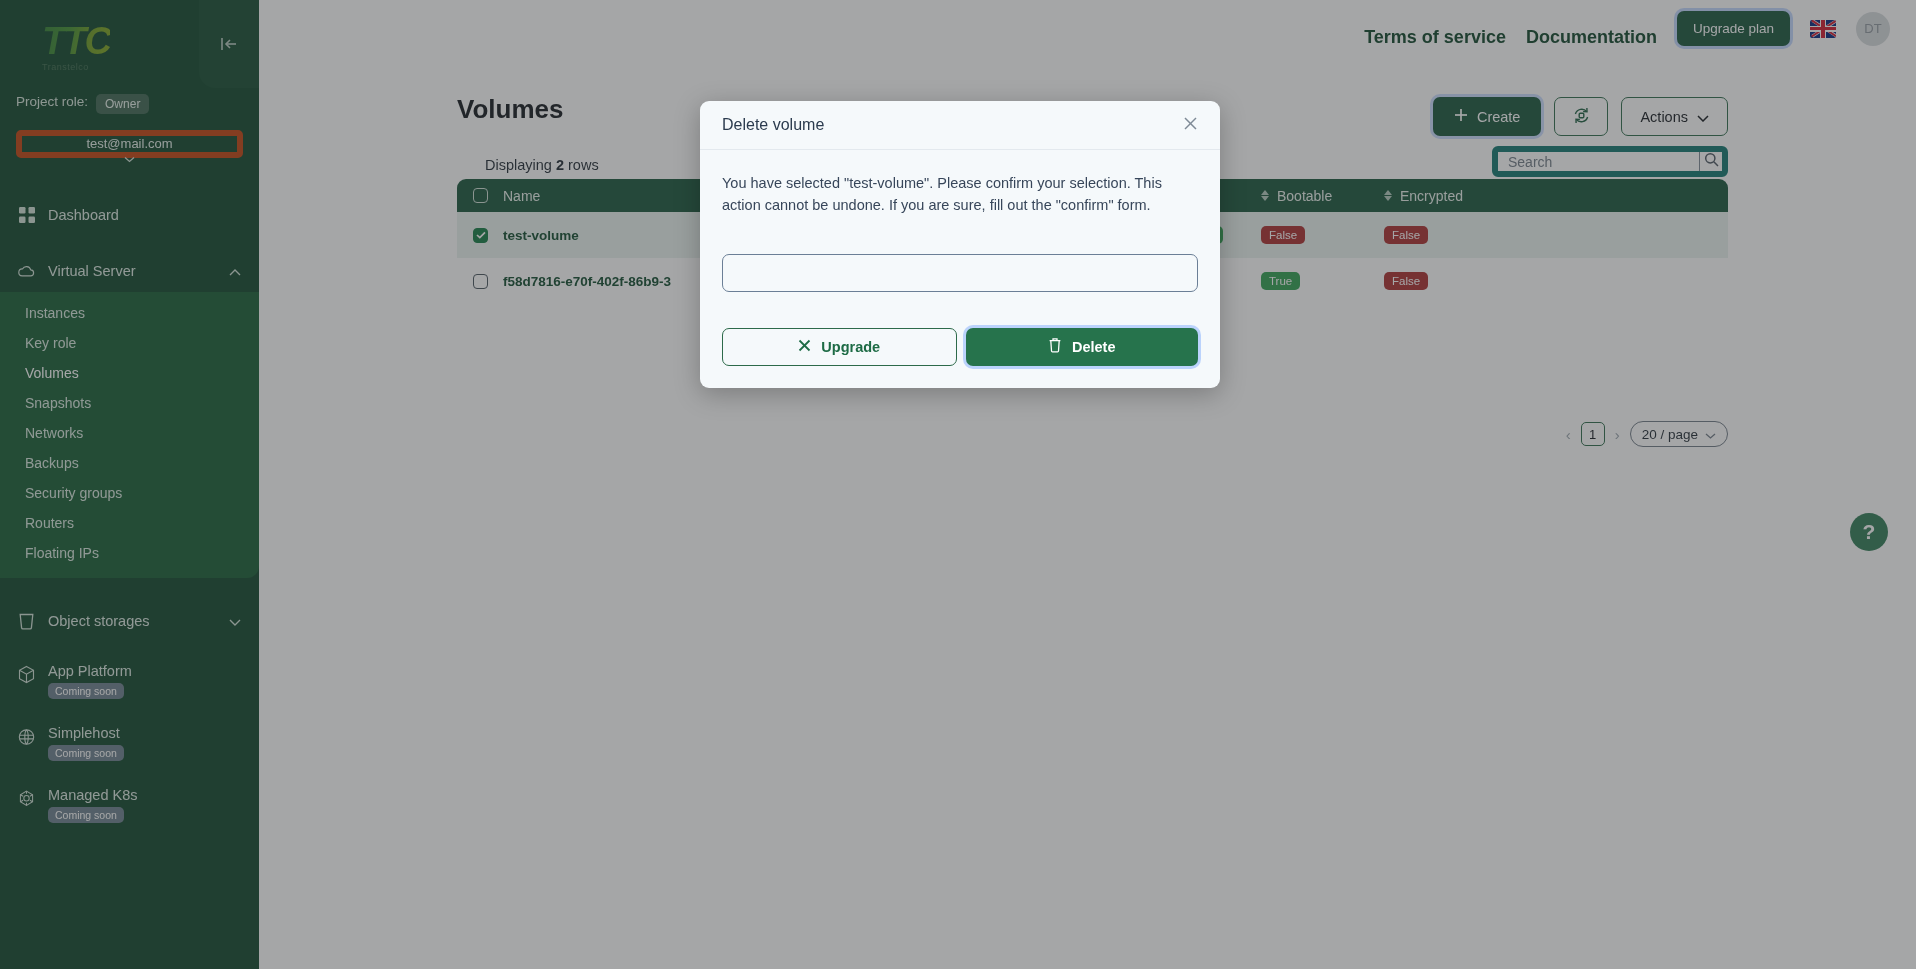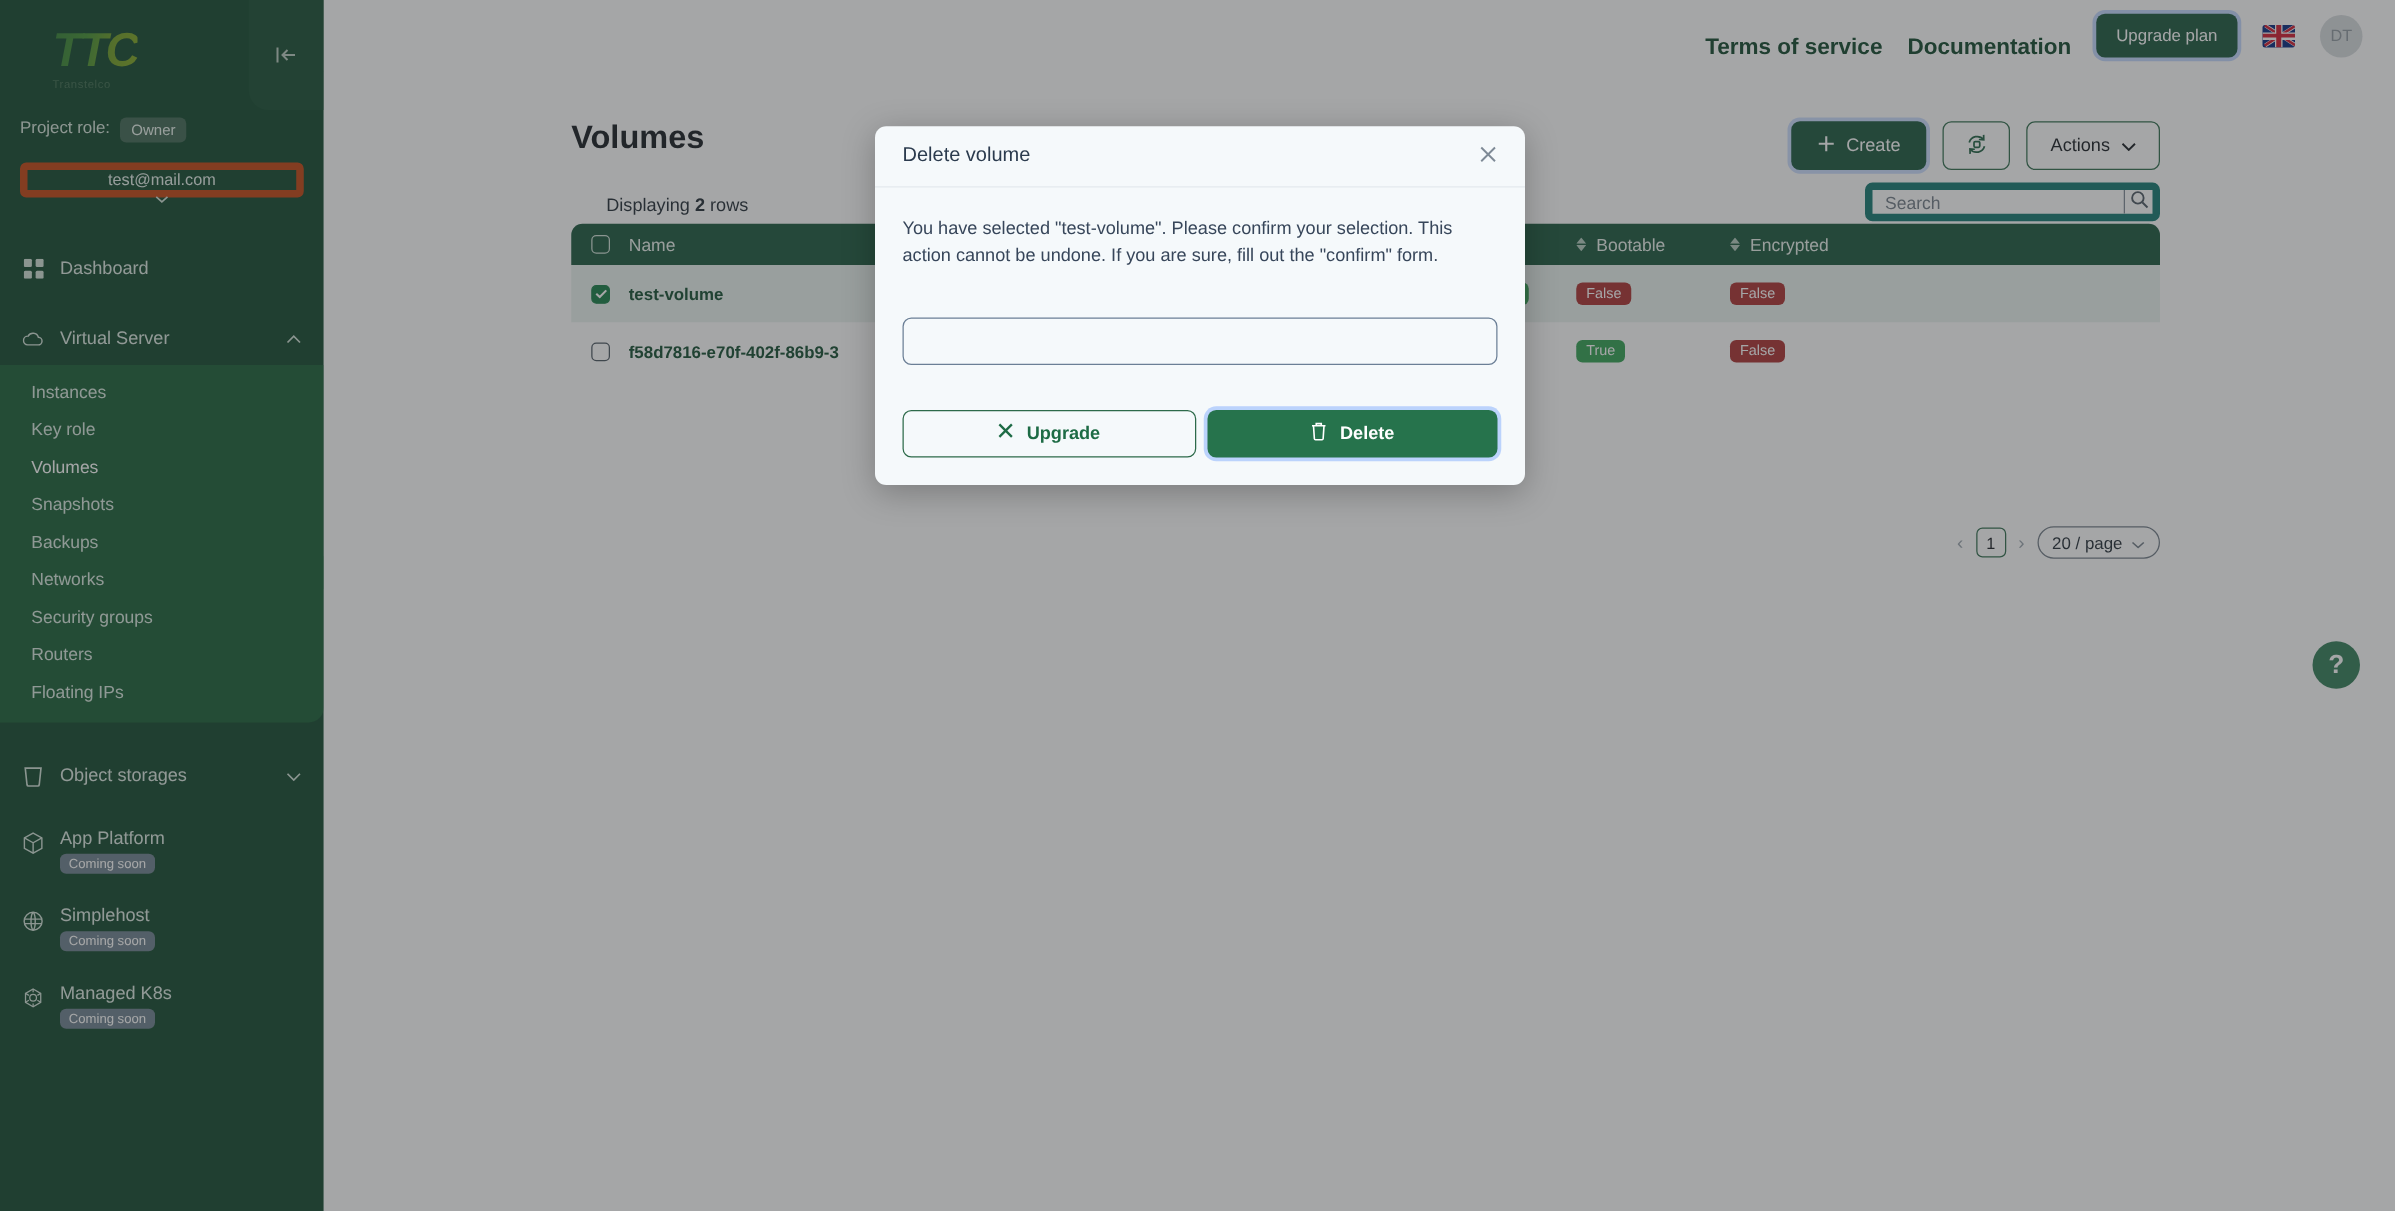--- a/index.html
+++ b/index.html
@@ -349,24 +349,24 @@
         <div class="sub-item">
             <span>Key role</span>
           </div>
         <div class="sub-item active">
             <span>Volumes</span>
           </div>
         <div class="sub-item">
             <span>Snapshots</span>
           </div>
         <div class="sub-item">
+            <span>Networks</span>
+          </div>
+        <div class="sub-item">
             <span>Backups</span>
-          </div>
-        <div class="sub-item">
-            <span>Networks</span>
           </div>
         <div class="sub-item">
             <span>Security groups</span>
           </div>
         <div class="sub-item">
             <span>Routers</span>
           </div>
         <div class="sub-item">
             <span>Floating IPs</span>
           </div>

